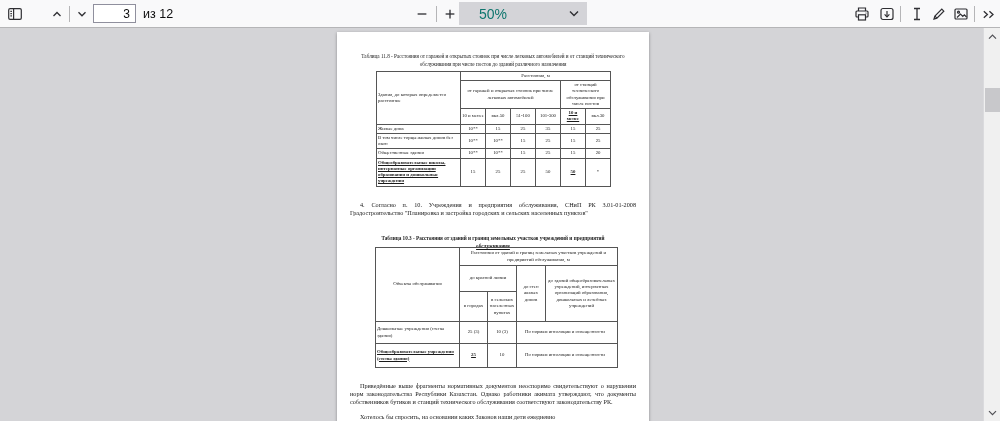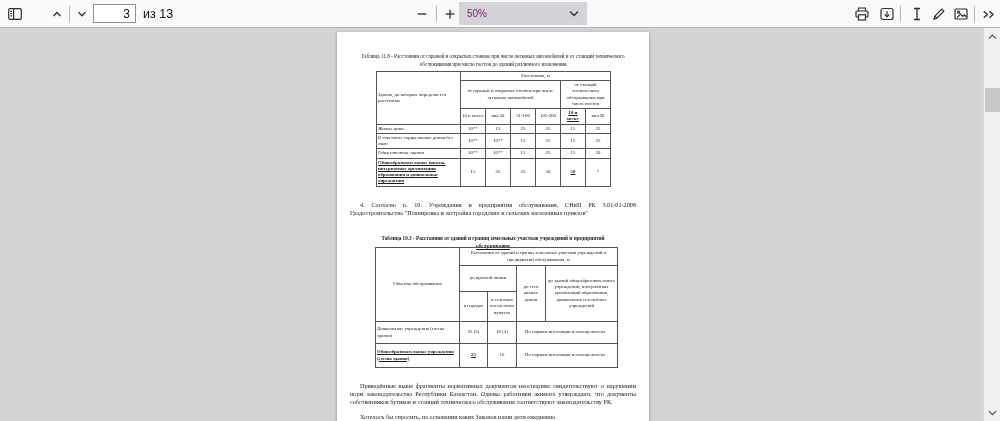--- a/index.html
+++ b/index.html
@@ -12,21 +12,21 @@
   .tb-btn { position:absolute; top:3px; width:22px; height:22px; border:none; background:transparent;
             display:flex; align-items:center; justify-content:center; cursor:pointer; padding:0; }
   .tb-btn svg { display:block; }
   .tb-sep { position:absolute; top:6px; width:1px; height:16px; background:#b5b5b7; }
   .page-input { position:absolute; left:93px; top:4px; width:43px; height:19px;
                 border:1px solid #8f8f9d; background:#fff; font-size:12px; text-align:right;
                 padding-right:5px; font-family:"Liberation Sans", sans-serif; color:#0c0c0d; }
   .page-count { position:absolute; left:143px; top:7px; font-size:12.5px; color:#0c0c0d; }
   .zoom-select { position:absolute; left:459px; top:2px; width:128px; height:23px; background:#d4d4d8;
                  display:flex; align-items:center; cursor:pointer; }
-  .zoom-select .zs-label { font-size:10px; color:#701a75; padding-left:8px; flex:1; }
+  .zoom-select .zs-label { font-size:14px; color:#0f766e; padding-left:20px; flex:1; }
   .zoom-select svg { margin-right:8px; }
 
   
   .viewer { position:absolute; top:28px; left:0; width:983px; height:393px; background:#d4d4d7; overflow:hidden; }
   .page { position:absolute; left:337px; top:4px; width:312px; height:460px; background:#fff;
           box-shadow:0 1px 3px rgba(0,0,0,0.35); font-family:"Liberation Serif", serif; color:#1a1a1a; }
 
   
   .scrollbar { position:absolute; top:28px; right:0; width:17px; height:393px; background:#f0f0f0;
                border-left:1px solid #dadadd; }
@@ -80,21 +80,21 @@
       </svg>
   </button>
   <div class="tb-sep" style="left:69px"></div>
   <button class="tb-btn" style="left:71px">
     <svg width="14" height="14" viewBox="0 0 16 16" fill="none" stroke="#2f2f33" stroke-width="1.5">
         <path d="M4 6 L8 10 L12 6"></path>
       </svg>
   </button>
 
   <input type="text" class="page-input" value="3" style="">
-  <span class="page-count">из 13</span>
+  <span class="page-count">из 12</span>
 
   <button class="tb-btn" style="left:411px">
     <svg width="14" height="14" viewBox="0 0 16 16" stroke="#2f2f33" stroke-width="1.5">
         <line x1="3" y1="8" x2="13" y2="8"></line>
       </svg>
   </button>
   <div class="tb-sep" style="left:436px"></div>
   <button class="tb-btn" style="left:439px">
     <svg width="14" height="14" viewBox="0 0 16 16" stroke="#2f2f33" stroke-width="1.5">
         <line x1="3" y1="8" x2="13" y2="8"></line>

